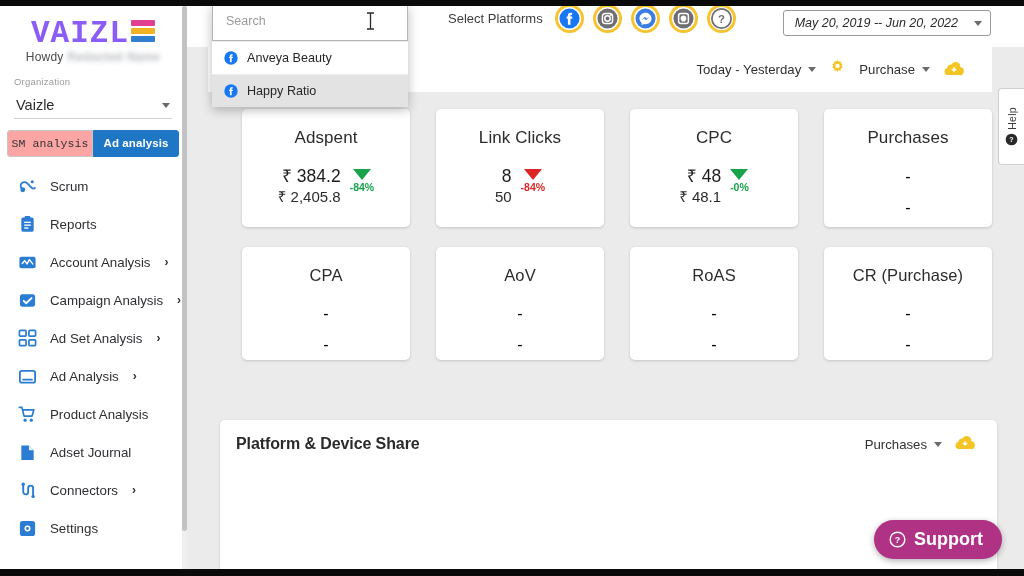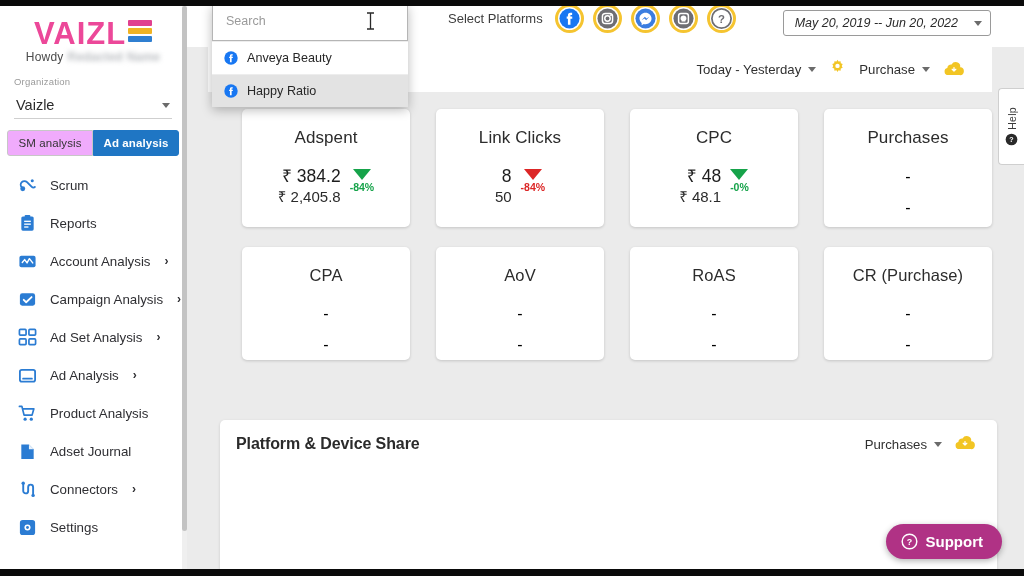--- a/index.html
+++ b/index.html
@@ -22,21 +22,21 @@
   
   .sidebar {
     position: absolute; left:0; top:0; width:187px; height:576px;
     background:#ffffff; z-index:30;
     border-right:1px solid #d6d6d6;
   }
   .logo-wrap { padding: 18px 0 2px 0; text-align:center; }
   .logo-row { display:inline-flex; align-items:flex-start; }
   .logo-text {
     font-size: 31px; font-weight: 700; letter-spacing: 1px;
-    color:#ec4899; line-height:1; font-family:Liberation Sans, sans-serif;
+    color:#8b5cf6; line-height:1; font-family:Liberation Mono, monospace;
   }
   .logo-bars { display:inline-flex; flex-direction:column; gap:2px; margin-left:2px; margin-top:2px; }
   .logo-bars i { display:block; width:24px; height:6px; border-radius:1px; }
   .howdy {
     text-align:center; font-size:12px; color:#4a4a4a; margin-top:1px;
     letter-spacing:.2px;
   }
   .howdy .blur {
     display:inline-block; margin-left:4px; color:#b9bcc0;
     filter: blur(2.4px); font-weight:600;
@@ -48,21 +48,21 @@
     border-bottom:1px solid #cfcfcf; padding: 2px 2px 5px 2px; margin-top:8px;
   }
   .org-value { font-size:14.5px; color:#2b2b2b; }
   .caret-dn { width:0;height:0;border-left:4.5px solid transparent;border-right:4.5px solid transparent;border-top:5px solid #6b6b6b; }
 
   .tabs { display:flex; margin: 11px 7px 0 7px; }
   .tab {
     flex:1; text-align:center; font-size:11.5px; padding:6px 2px;
     border:1px solid #c7c7c7; cursor:pointer; letter-spacing:.1px;
   }
-  .tab.left { border-radius:3px 0 0 3px; background:#f0abfc; color:#333; }
+  .tab.left { border-radius:3px 0 0 3px; background:#fca5a5; color:#333;font-family:Liberation Mono, monospace; }
   .tab.right { border-radius:0 3px 3px 0; background:#1f76c4; color:#fff; border-color:#1f76c4; font-weight:600; }
 
   .navlist { margin-top:10px; }
   .navitem {
     display:flex; align-items:center; gap:13px;
     padding: 9px 10px 9px 17px; cursor:pointer;
     font-size:13.3px; color:#2f2f33;
   }
   .navitem.active { background:#e2e2e2; }
   .navitem .ico { width:20px; height:20px; flex:0 0 20px; display:flex; align-items:center; justify-content:center; }
@@ -185,21 +185,21 @@
   }
 
   
   .support {
     position:absolute; right:22px; bottom:17px;
     background:#b03285; color:#ffffff;
     border-radius:20px; padding:9px 19px 9px 15px;
     display:flex; align-items:center; gap:8px;
     box-shadow:0 2px 6px rgba(0,0,0,.3); z-index:70; cursor:pointer;
   }
-  .support span { font-size:15px; font-weight:600; }
+  .support span { font-size:18px; font-weight:600; }
 
   
   .dropdown {
     position:absolute; left:212px; top:4px; width:196px;
     background:#ffffff; z-index:80;
     box-shadow: 0 3px 11px rgba(0,0,0,.27);
     border-radius:2px;
   }
   .dd-searchwrap {
     border:1px solid #b5b5b5; margin:-4px 0 0 0;

